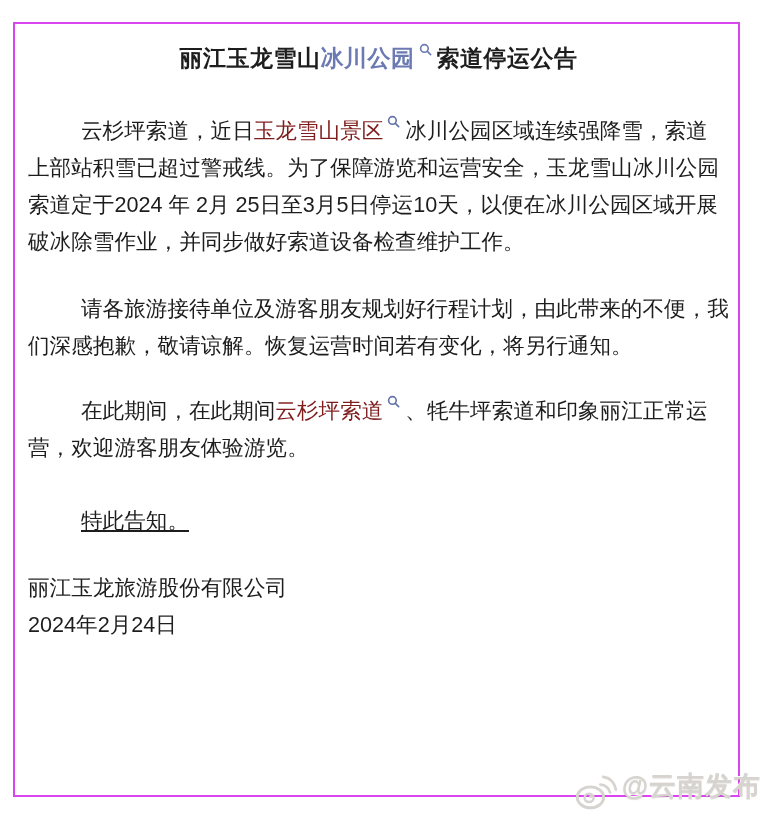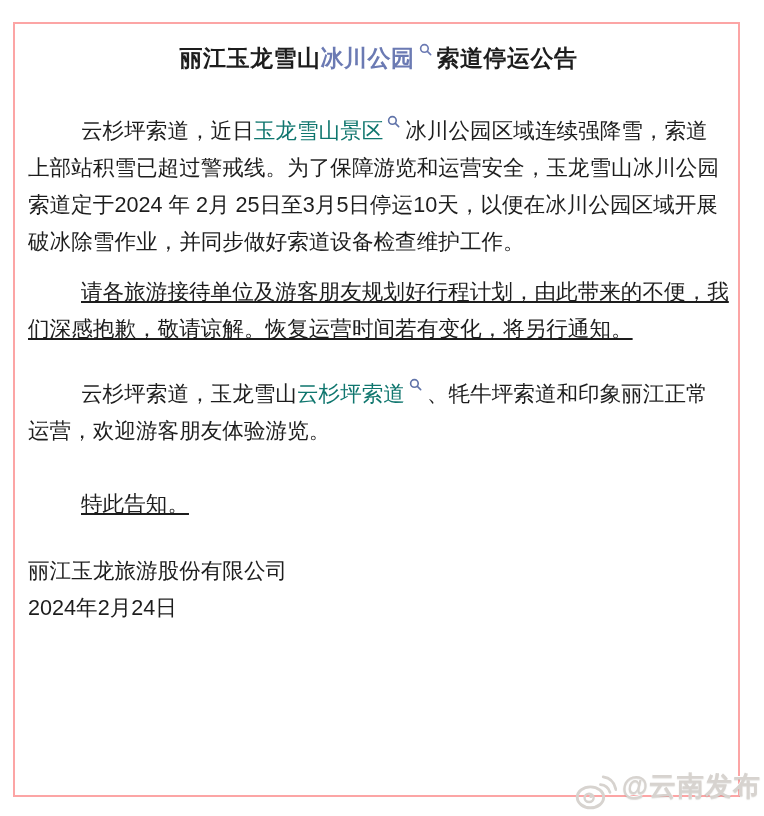--- a/index.html
+++ b/index.html
@@ -8,21 +8,21 @@
     background: #ffffff;
     font-family: "Liberation Sans", "DejaVu Sans", sans-serif;
     overflow: hidden;
   }
   .page { position: relative; width: 764px; height: 816px; background: #ffffff; }
 
   .doc {
     position: absolute;
     left: 13px; top: 22px;
     width: 727px; height: 775px;
-    border: 2px solid #fca5a5;
+    border: 2px solid #d946ef;
     background: #ffffff;
     padding: 16px 9px 0 13px;
     color: #1d1d1d;
   }
 
   .title {
     margin-top: 2px;
     text-align: center;
     font-size: 23px;
     font-weight: 700;
@@ -32,28 +32,28 @@
   }
   .title .lnk { font-weight: 700; color: #6b7ab3; }
 
   .body-text {
     font-size: 21.6px;
     line-height: 37px;
     color: #1d1d1d;
   }
   .salutation { margin-top: 26px; }
   .para-1 { margin-top: 38px; text-indent: 53px; }
-  .para-2 { margin-top: 13px; text-indent: 53px; text-decoration: underline; }
+  .para-2 { margin-top: 30px; text-indent: 53px; }
   .para-3 { margin-top: 28px; text-indent: 53px; }
   .para-phone { margin-top: 26px; text-indent: 20px; }
   .para-closing { margin-top: 36px; text-indent: 53px; text-decoration: underline; }
   .signature-block { margin-top: 30px; text-align: left; padding-right: 2px; }
 
   .lnk {
-    color: #0f766e;
+    color: #7f1d1d;
     text-decoration: none;
     cursor: pointer;
     white-space: nowrap;
   }
 
   .mag-icon {
     display: inline-block;
     width: 13px; height: 13px;
     margin: 0 5px 0 4px;
     vertical-align: 10px;
@@ -89,21 +89,21 @@
             </svg></span></span><span>索道停运公告</span></h1>
 
 
     <p class="body-text para-1"><span>云杉坪索道，近日</span><span class="lnk"><span>玉龙雪山景区</span><span class="mag-icon"><svg viewBox="0 0 24 24">
               <circle cx="10" cy="10" r="7" fill="none" stroke="#6073a9" stroke-width="3"></circle>
               <line x1="15.5" y1="15.5" x2="21.5" y2="21.5" stroke="#6073a9" stroke-width="3" stroke-linecap="round"></line>
             </svg></span></span><span>冰川公园区域连续强降雪，索道上部站积雪已超过警戒线。为了保障游览和运营安全，玉龙雪山冰川公园索道定于2024 年 2月 25日至3月5日停运10天，以便在冰川公园区域开展破冰除雪作业，并同步做好索道设备检查维护工作。</span></p>
 
     <p class="body-text para-2">请各旅游接待单位及游客朋友规划好行程计划，由此带来的不便，我们深感抱歉，敬请谅解。恢复运营时间若有变化，将另行通知。</p>
 
-    <p class="body-text para-3"><span>云杉坪索道，玉龙雪山</span><span class="lnk"><span>云杉坪索道</span><span class="mag-icon"><svg viewBox="0 0 24 24">
+    <p class="body-text para-3"><span>在此期间，在此期间</span><span class="lnk"><span>云杉坪索道</span><span class="mag-icon"><svg viewBox="0 0 24 24">
               <circle cx="10" cy="10" r="7" fill="none" stroke="#6073a9" stroke-width="3"></circle>
               <line x1="15.5" y1="15.5" x2="21.5" y2="21.5" stroke="#6073a9" stroke-width="3" stroke-linecap="round"></line>
             </svg></span></span><span>、牦牛坪索道和印象丽江正常运营，欢迎游客朋友体验游览。</span></p>
 
 
     <p class="body-text para-closing">特此告知。</p>
 
     <div class="signature-block">
       <p class="body-text">丽江玉龙旅游股份有限公司</p>
       <p class="body-text">2024年2月24日</p>

